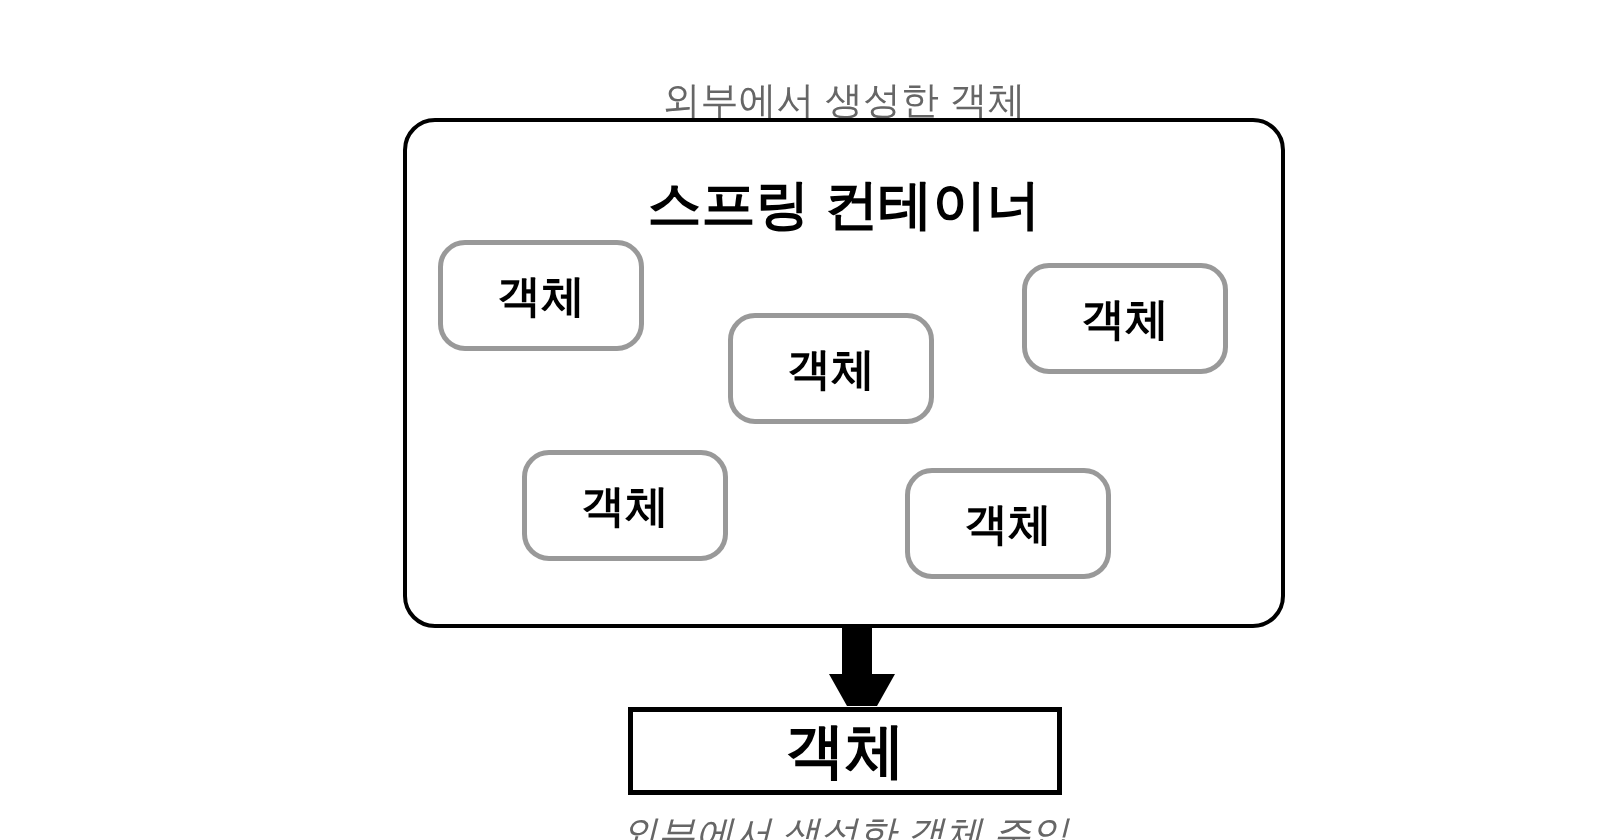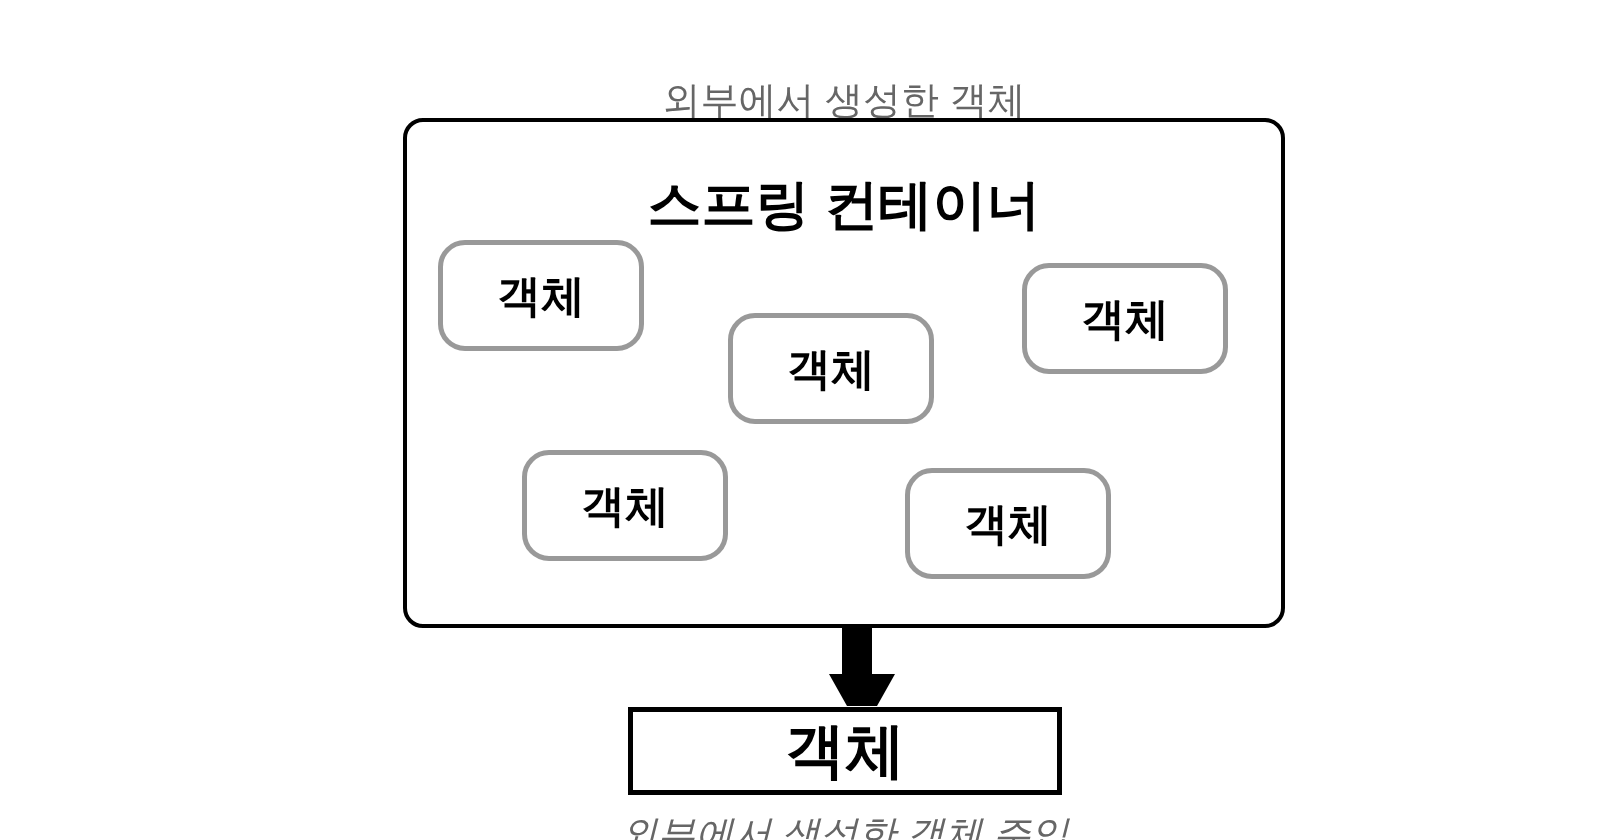--- a/index.html
+++ b/index.html
@@ -33,21 +33,21 @@
   .caption.top { top: 36px; }
   .caption.bottom { top: 770px; font-style: italic; }
 
   .spring-container {
     position: absolute;
     left: 373px;
     top: 88px;
     width: 882px;
     height: 510px;
     border: 4px solid var(--outline);
-    border-radius: 20px;
+    border-radius: 32px;
     background: var(--background);
   }
   .container-title {
     margin-top: 24px;
     text-align: center;
     font-size: 54px;
     font-weight: 700;
     color: var(--outline);
     line-height: 1.05;
   }

